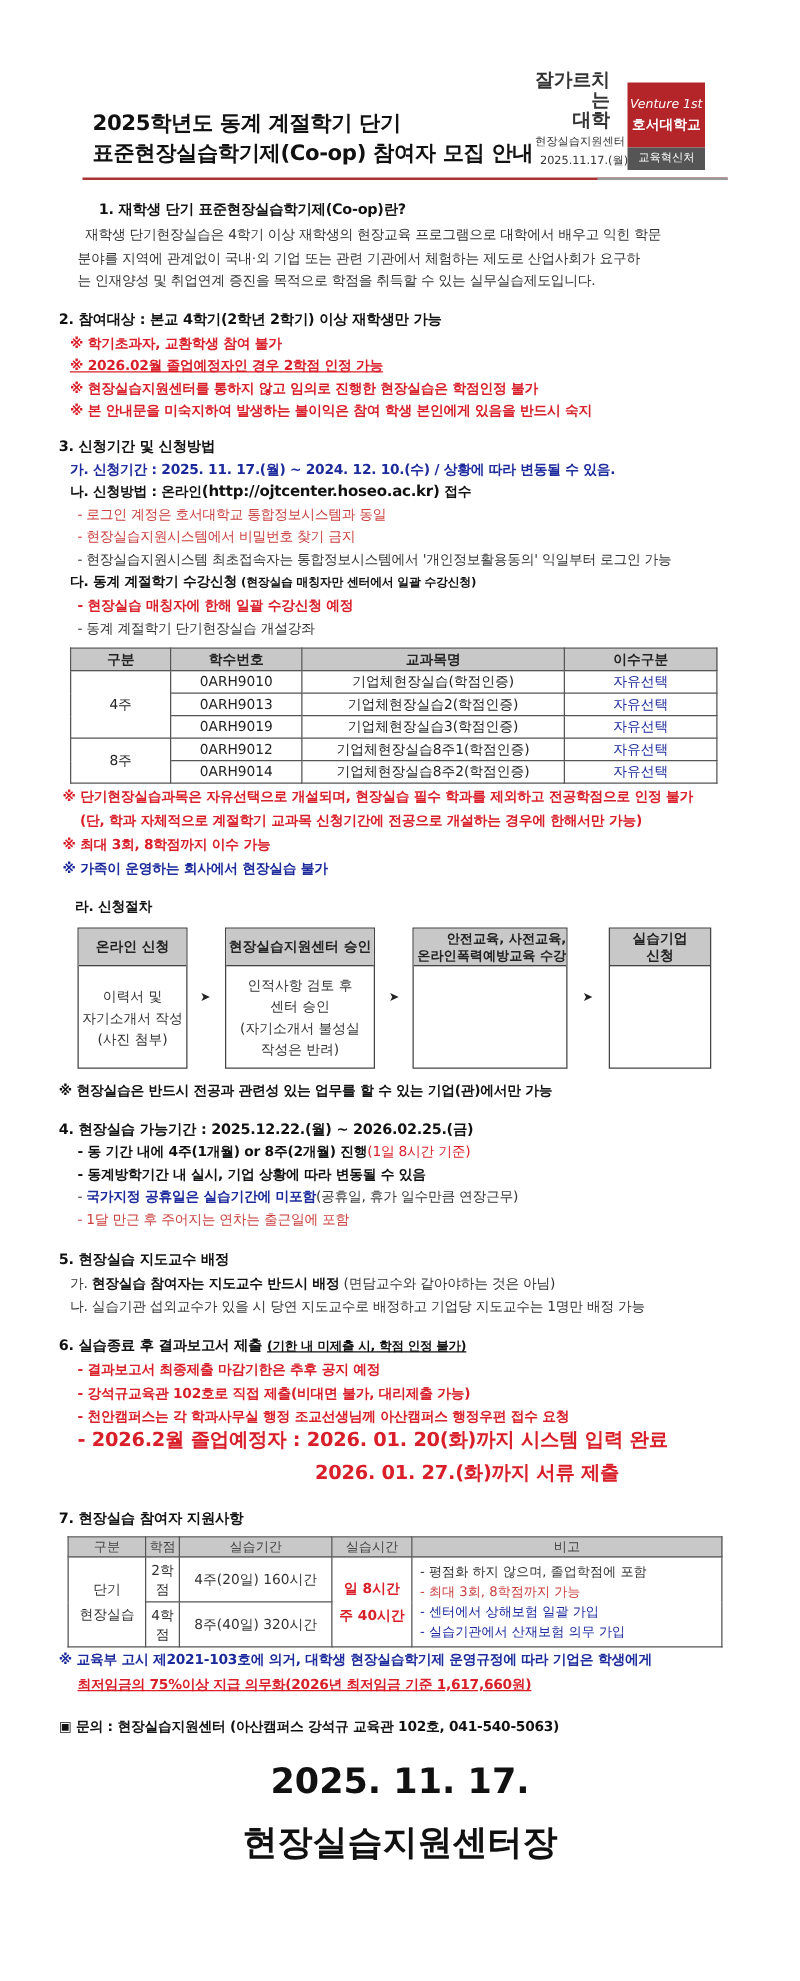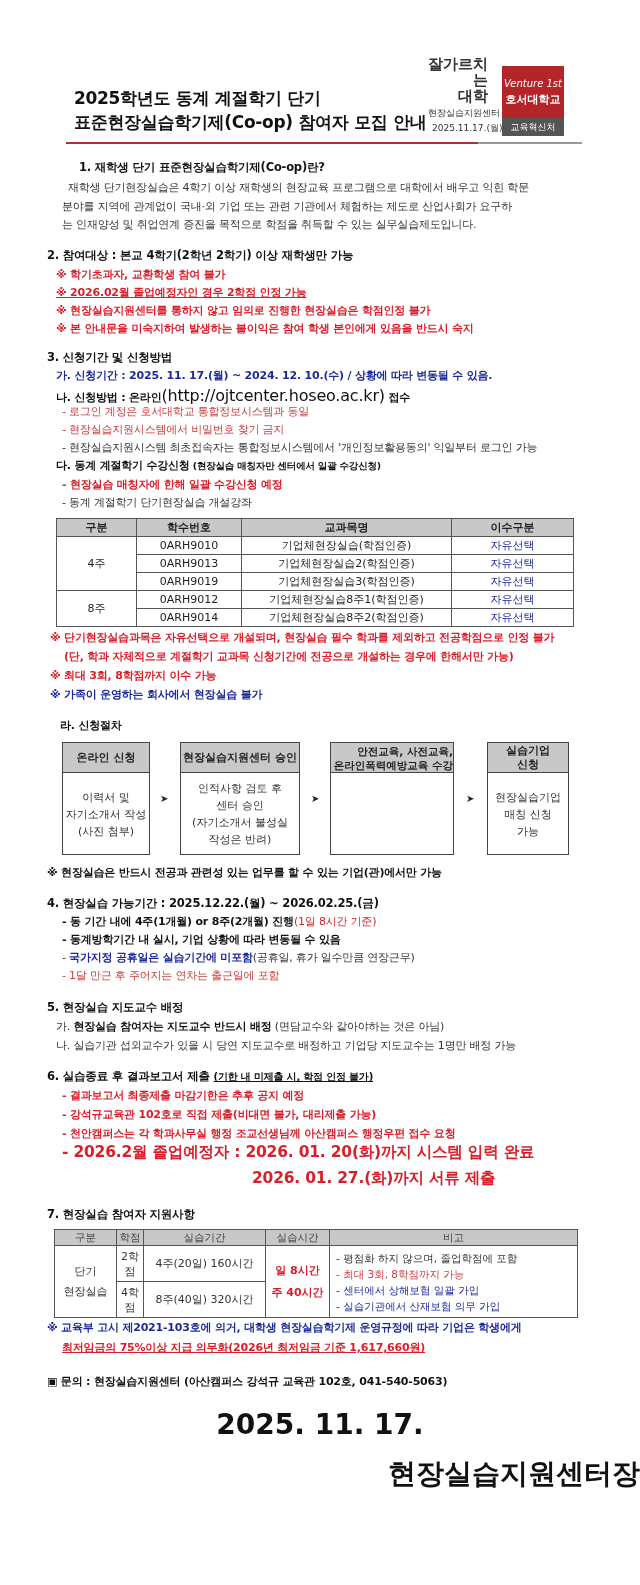--- a/index.html
+++ b/index.html
@@ -30,21 +30,21 @@
   table { border-collapse: collapse; position: absolute; font-size: 11px; }
   table td, table th { border: 1px solid #555; text-align: center; padding: 0; }
   table th { background: #c8c8c8; font-weight: bold; }
 
   .step { position: absolute; border: 1px solid #444; text-align: center; font-size: 11px; }
   .step .head { background: #c8c8c8; font-weight: bold; border-bottom: 1px solid #444; display: flex; align-items: center; justify-content: center; flex-direction: column; }
   .step .body { display: flex; align-items: center; justify-content: center; flex-direction: column; line-height: 17px; color: #333; }
   .arrow { position: absolute; font-size: 10px; color: #222; }
 
   .big-date { position: absolute; left: 0; width: 640px; text-align: center; top: 1408px; font-size: 28px; font-weight: bold; color: #111; }
-  .big-sign { position: absolute; left: 0; width: 640px; text-align: right; top: 1455px; font-size: 28px; font-weight: bold; color: #111; }
+  .big-sign { position: absolute; left: 0; width: 640px; text-align: center; top: 1455px; font-size: 28px; font-weight: bold; color: #111; }
 </style>
 </head>
 <body>
 
 <div class="title1">2025학년도 동계 계절학기 단기</div>
 <div class="title2">표준현장실습학기제(Co-op) 참여자 모집 안내</div>
 <div class="slogan">
   <div>잘가르치는</div>
   <div>대학</div>
 </div>
@@ -65,21 +65,21 @@
 
 <div class="line h" style="left:47px; top:248px;">2. 참여대상 : 본교 4학기(2학년 2학기) 이상 재학생만 가능</div>
 <div class="line red b" style="left:56px; top:267px;">※ 학기초과자, 교환학생 참여 불가</div>
 <div class="line red b u" style="left:56px; top:285px;">※ 2026.02월 졸업예정자인 경우 2학점 인정 가능</div>
 <div class="line red b" style="left:56px; top:303px;">※ 현장실습지원센터를 통하지 않고 임의로 진행한 현장실습은 학점인정 불가</div>
 <div class="line red b" style="left:56px; top:321px;">※ 본 안내문을 미숙지하여 발생하는 불이익은 참여 학생 본인에게 있음을 반드시 숙지</div>
 
 <div class="line h" style="left:47px; top:350px;">3. 신청기간 및 신청방법</div>
 <div class="line blue b" style="left:56px; top:368px;">가. 신청기간 : 2025. 11. 17.(월) ~ 2024. 12. 10.(수) / 상황에 따라 변동될 수 있음.</div>
 <div class="line b" style="left:56px; top:386px; color:#111;">
-  <span>나. 신청방법 : 온라인</span><span style="font-weight:normal; font-size:16px;text-align:center;">(http://ojtcenter.hoseo.ac.kr)</span><span> 접수</span>
+  <span>나. 신청방법 : 온라인</span><span style="font-weight:bold; font-size:12px;text-align:center;">(http://ojtcenter.hoseo.ac.kr)</span><span> 접수</span>
 </div>
 <div class="line pink" style="left:62px; top:404px;">- 로그인 계정은 호서대학교 통합정보시스템과 동일</div>
 <div class="line pink" style="left:62px; top:422px;">- 현장실습지원시스템에서 비밀번호 찾기 금지</div>
 <div class="line" style="left:62px; top:440px; color:#333;">- 현장실습지원시스템 최초접속자는 통합정보시스템에서 '개인정보활용동의' 익일부터 로그인 가능</div>
 <div class="line b" style="left:56px; top:458px; color:#111;">
   <span>다. 동계 계절학기 수강신청</span><span style="font-size:9.5px;"> (현장실습 매칭자만 센터에서 일괄 수강신청)</span>
 </div>
 <div class="line red b" style="left:62px; top:477px;">- 현장실습 매칭자에 한해 일괄 수강신청 예정</div>
 <div class="line" style="left:62px; top:495px; color:#333;">- 동계 계절학기 단기현장실습 개설강좌</div>
 
@@ -158,25 +158,20 @@
     <span>안전교육, 사전교육,</span>
     <span>온라인폭력예방교육 수강</span>
   </div>
 </div>
 <div class="arrow" style="left:466px; top:793px;">➤</div>
 
 <div class="step" style="left:487px; top:742px; width:82px; height:113px;">
   <div class="head" style="height:30px; line-height:14px;">
     <span>실습기업</span>
     <span>신청</span>
-  </div>
-  <div class="body" style="height:82px;">
-    <span>현장실습기업</span>
-    <span>매칭 신청</span>
-    <span>가능</span>
   </div>
 </div>
 
 <div class="line b" style="left:47px; top:865px; color:#111;">※ 현장실습은 반드시 전공과 관련성 있는 업무를 할 수 있는 기업(관)에서만 가능</div>
 
 <div class="line h" style="left:47px; top:896px;">4. 현장실습 가능기간 : 2025.12.22.(월) ~ 2026.02.25.(금)</div>
 <div class="line b" style="left:62px; top:914px; color:#111;">
   <span>- 동 기간 내에 4주(1개월) or 8주(2개월) 진행</span><span class="red" style="font-weight:normal;margin-top:20px;">(1일 8시간 기준)</span>
 </div>
 <div class="line b" style="left:62px; top:932px; color:#111;">- 동계방학기간 내 실시, 기업 상황에 따라 변동될 수 있음</div>

